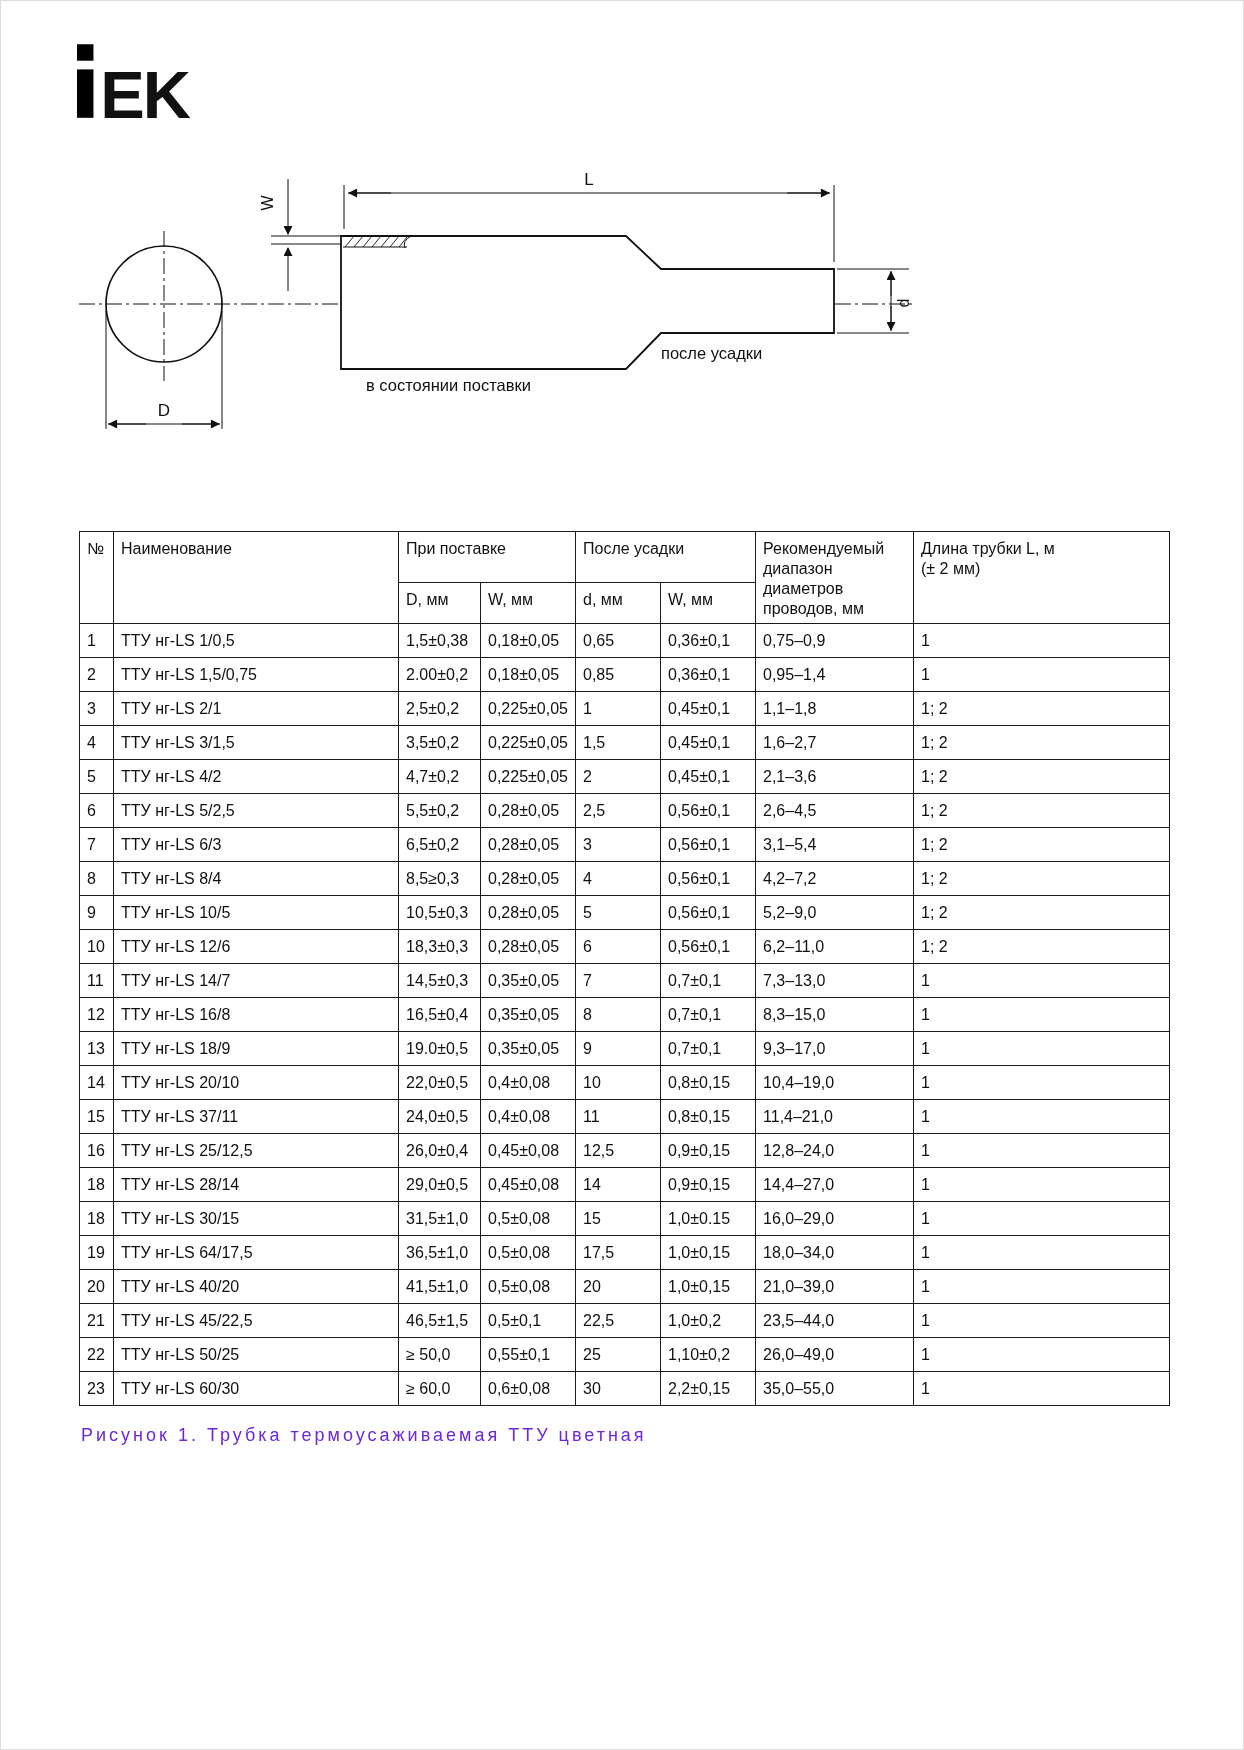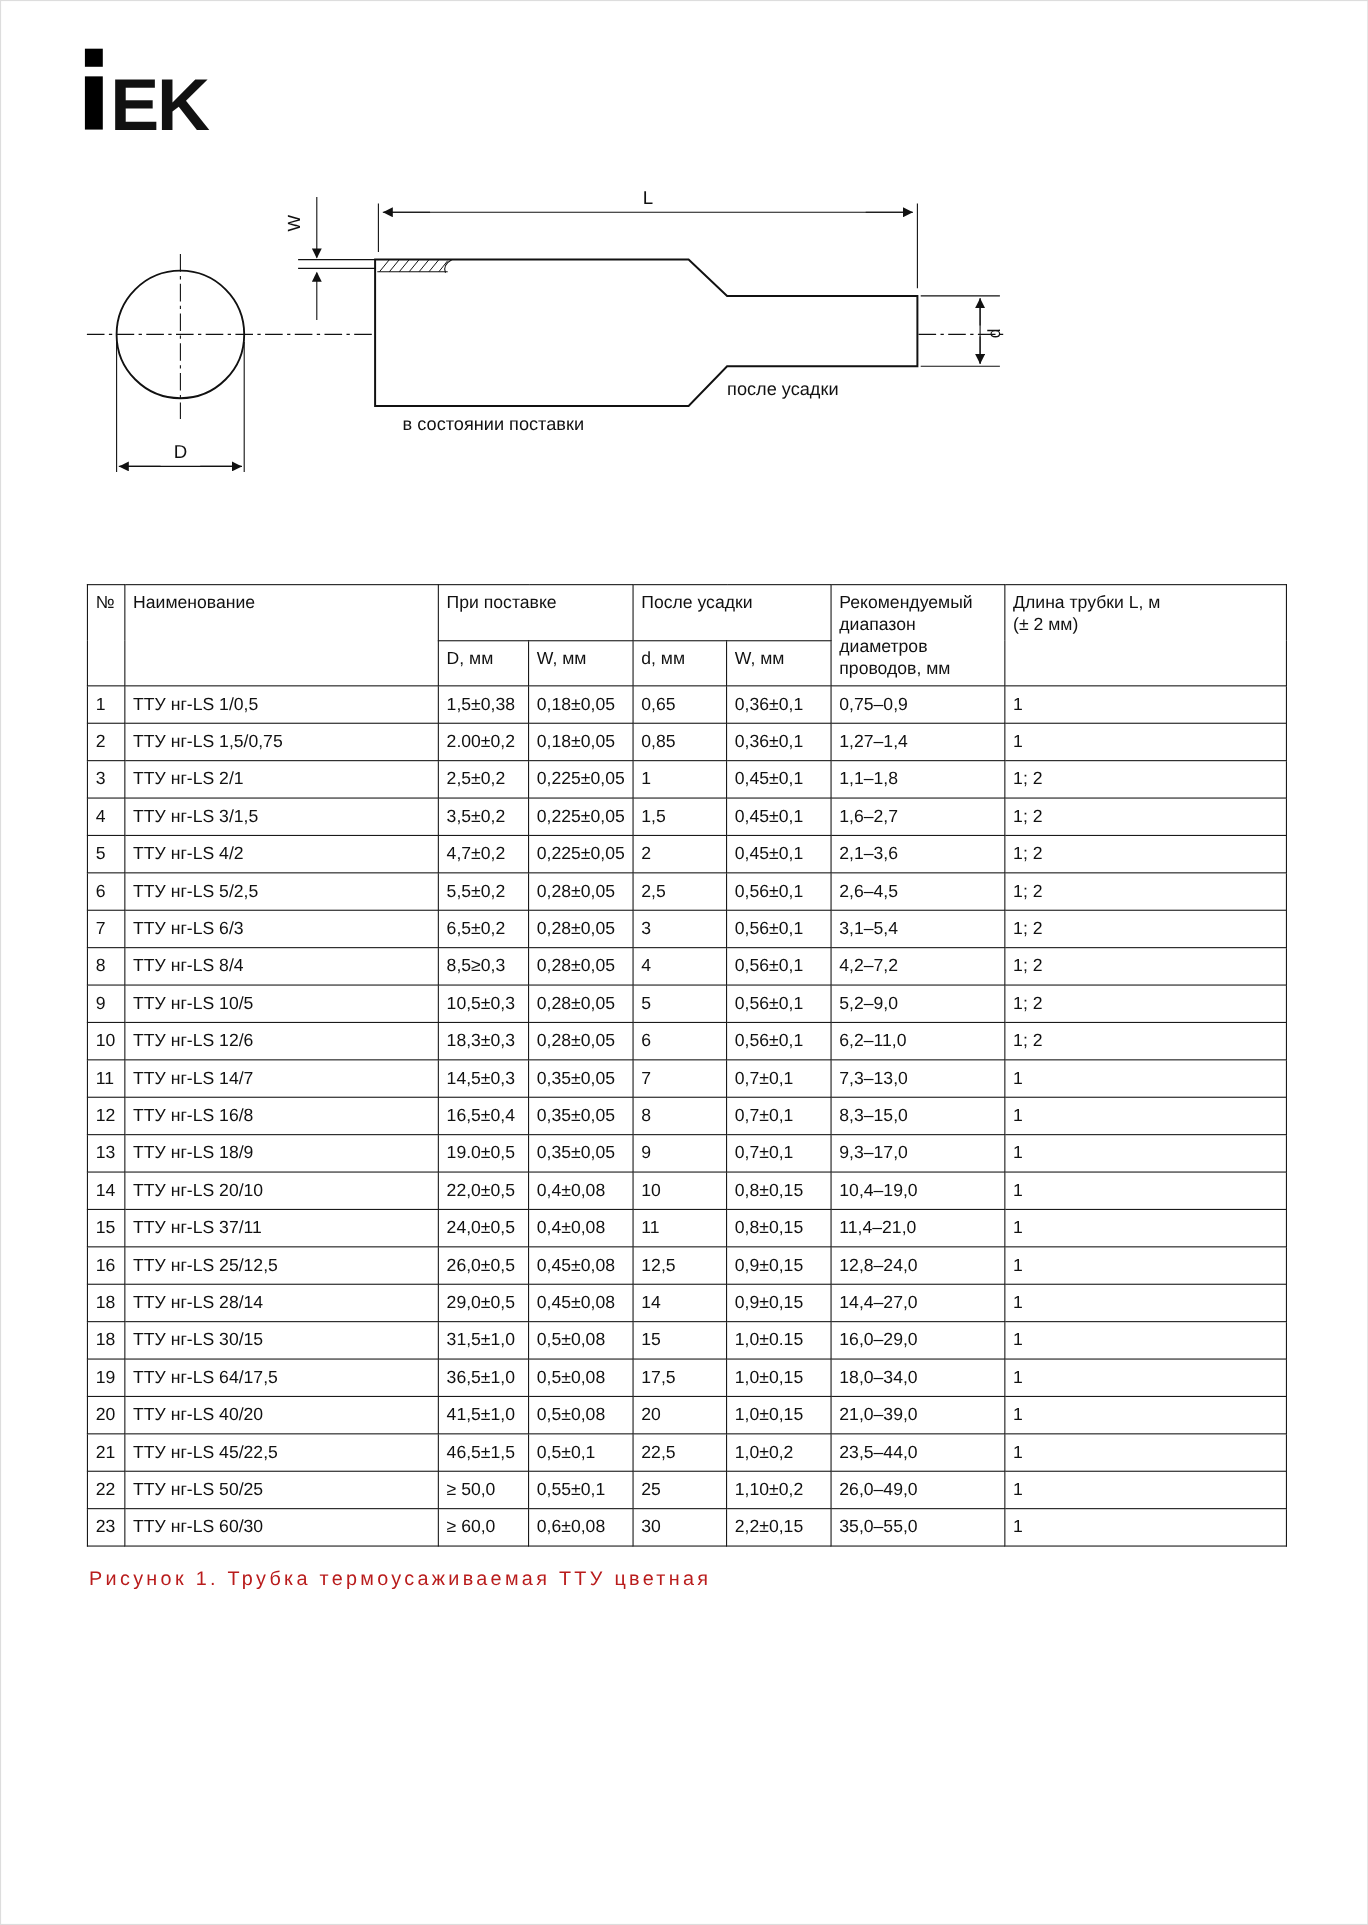--- a/index.html
+++ b/index.html
@@ -23,21 +23,21 @@
     overflow:hidden;
   }
   .spec-table th {
     vertical-align:top; white-space:pre-line; padding-top:7px; line-height:1.25;
   }
   .spec-table thead tr.h1 { height:42px; }
   .spec-table thead tr.h2 { height:34px; }
   .spec-table td { height:34px; vertical-align:middle; }
   .caption {
     position:absolute; left:80px; top:1424px;
-    font-size:18px; letter-spacing:3px; color:#b91c1c;
+    font-size:18px; letter-spacing:3px; color:#6d28d9;
   }
   svg text { font-family:"Liberation Sans", sans-serif; fill:#111; }
 </style>
 </head>
 <body>
 
 <div class="page">
 
   <div class="logo">
     <svg width="120" height="78" viewBox="0 0 124 78">
@@ -145,21 +145,21 @@
           <td>0,75–0,9</td>
           <td>1</td>
         </tr>
         <tr>
           <td>2</td>
           <td>ТТУ нг-LS 1,5/0,75</td>
           <td>2.00±0,2</td>
           <td>0,18±0,05</td>
           <td>0,85</td>
           <td>0,36±0,1</td>
-          <td>1,27–1,4</td>
+          <td>0,95–1,4</td>
           <td>1</td>
         </tr>
         <tr>
           <td>3</td>
           <td>ТТУ нг-LS 2/1</td>
           <td>2,5±0,2</td>
           <td>0,225±0,05</td>
           <td>1</td>
           <td>0,45±0,1</td>
           <td>1,1–1,8</td>
@@ -281,21 +281,21 @@
           <td>24,0±0,5</td>
           <td>0,4±0,08</td>
           <td>11</td>
           <td>0,8±0,15</td>
           <td>11,4–21,0</td>
           <td>1</td>
         </tr>
         <tr>
           <td>16</td>
           <td>ТТУ нг-LS 25/12,5</td>
-          <td>26,0±0,5</td>
+          <td>26,0±0,4</td>
           <td>0,45±0,08</td>
           <td>12,5</td>
           <td>0,9±0,15</td>
           <td>12,8–24,0</td>
           <td>1</td>
         </tr>
         <tr>
           <td>18</td>
           <td>ТТУ нг-LS 28/14</td>
           <td>29,0±0,5</td>

